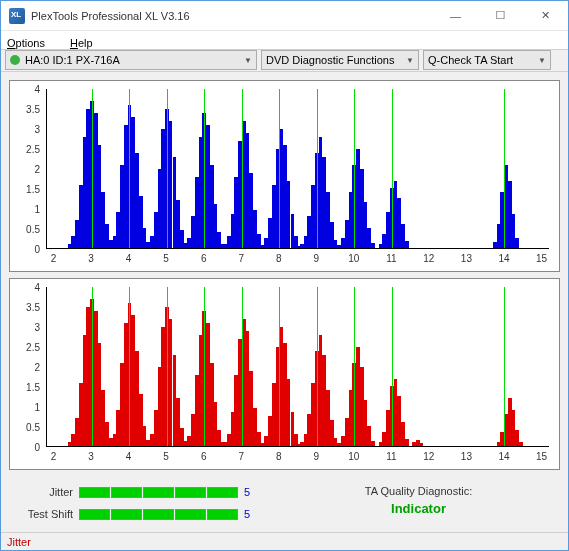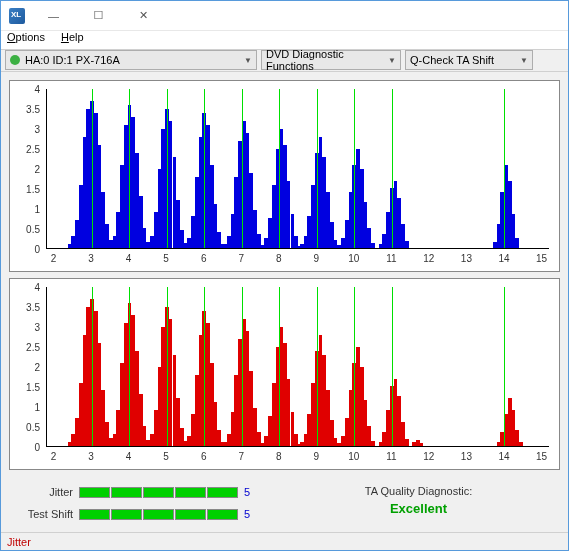--- a/index.html
+++ b/index.html
@@ -3,29 +3,29 @@
 <meta charset="utf-8">
 <style>
 *{box-sizing:border-box;margin:0;padding:0;font-family:"Segoe UI",Tahoma,sans-serif;font-size:11px}
 body{width:569px;height:551px;background:#fff;border:1px solid #579adb;display:flex;flex-direction:column}
 .titlebar{height:30px;background:#fff;display:flex;align-items:center;padding:0 0 0 8px;border-bottom:1px solid #e8e8e8}
 .titlebar .icon{width:16px;height:16px;background:linear-gradient(135deg,#3a7fc4,#1e5a9e);border-radius:2px;margin-right:6px;position:relative}
 .titlebar .icon::after{content:"XL";position:absolute;color:#fff;font-size:8px;font-weight:bold;left:2px;top:2px}
 .titlebar .title{flex:1;color:#333}
 .titlebar .btns{display:flex}
 .titlebar .btn{width:45px;height:29px;display:flex;align-items:center;justify-content:center;color:#555;cursor:pointer}
-.menubar{height:20px;display:flex;align-items:flex-start;padding:0 6px;gap:16px}
+.menubar{height:20px;display:flex;align-items:flex-end;padding:0 6px;gap:25px}
 .menubar span{cursor:pointer}
 .menubar span u{text-decoration:underline}
 .toolbar{height:26px;background:#f0f0f0;border-top:1px solid #d0d0d0;border-bottom:1px solid #d0d0d0;display:flex;align-items:center;padding:0 4px;gap:4px}
 .combo{height:20px;background:#e8e8e8;border:1px solid #adadad;display:flex;align-items:center;padding:0 4px;cursor:pointer;position:relative}
 .combo .arrow{margin-left:auto;font-size:8px;color:#555}
 .combo.dev{width:252px}
 .combo.dev .dot{width:10px;height:10px;background:#3cb043;border-radius:50%;margin-right:5px}
-.combo.fn{width:140px}
+.combo.fn{width:158px}
 .combo.test{width:128px}
 .content{flex:1;background:#f0f0f0;padding:8px;display:flex;flex-direction:column;gap:6px}
 .chartbox{background:#fff;border:1px solid #888;height:192px;position:relative}
 .chart{position:absolute;left:36px;top:8px;right:10px;bottom:22px}
 .yaxis{position:absolute;left:0;top:8px;bottom:22px;width:34px}
 .ytick{position:absolute;right:4px;font-size:10px;color:#333;transform:translateY(-50%)}
 .xaxis{position:absolute;left:36px;right:10px;bottom:0;height:20px}
 .xtick{position:absolute;font-size:10px;color:#333;transform:translateX(-50%);top:2px}
 .bars{position:absolute;inset:0;border-left:1px solid #000;border-bottom:1px solid #000}
 .bar{position:absolute;bottom:0}
@@ -43,20 +43,21 @@
 .qright{width:78px;display:flex;flex-direction:column;gap:8px;align-items:flex-end;padding-top:4px}
 .startbtn{width:72px;height:20px;background:#e8e8e8;border:2px solid #0078d7;cursor:pointer;text-align:center;line-height:16px}
 .iconbtn{width:24px;height:22px;background:#e8e8e8;border:1px solid #adadad;cursor:pointer;display:flex;align-items:center;justify-content:center;color:#d08000;font-size:14px}
 .status{height:20px;border-top:1px solid #d0d0d0;display:flex;align-items:center;padding:0 6px;color:#c00000;background:#f0f0f0}
 </style>
 </head>
 <body>
 
 <div class="titlebar">
   <div class="icon"></div>
+  <div class="title">PlexTools Professional XL V3.16</div>
   <div class="btns">
     <div class="btn">—</div>
     <div class="btn">☐</div>
     <div class="btn close">✕</div>
   </div>
 </div>
 
 <div class="menubar">
   <span><u>O</u>ptions</span>
   <span><u>H</u>elp</span>
@@ -66,21 +67,21 @@
   <div class="combo dev">
     <span class="dot"></span>
     <span>HA:0 ID:1  PX-716A</span>
     <span class="arrow">▼</span>
   </div>
   <div class="combo fn">
     <span>DVD Diagnostic Functions</span>
     <span class="arrow">▼</span>
   </div>
   <div class="combo test">
-    <span>Q-Check TA Shift</span>
+    <span>Q-Check TA Start</span>
     <span class="arrow">▼</span>
   </div>
 </div>
 
 <div class="content">
   <div class="chartbox">
     <div class="yaxis" id="yaxis0">
         <div class="ytick" style="bottom: 0%; transform: translateY(50%);">0</div>
         <div class="ytick" style="bottom: 12.5%; transform: translateY(50%);">0.5</div>
         <div class="ytick" style="bottom: 25%; transform: translateY(50%);">1</div>
@@ -395,20 +396,20 @@
             <div class="seg"></div>
             <div class="seg"></div>
             <div class="seg"></div>
             <div class="seg"></div>
           </div>
         <div class="qval">5</div>
       </div>
     </div>
     <div class="qcenter">
       <div class="qind">TA Quality Diagnostic:</div>
-      <div class="qexc">Excellent</div>
+      <div class="qexc">Indicator</div>
     </div>
   </div>
 </div>
 
 <div class="status">
   <span>Jitter</span>
 </div>
 
 </body></html>

